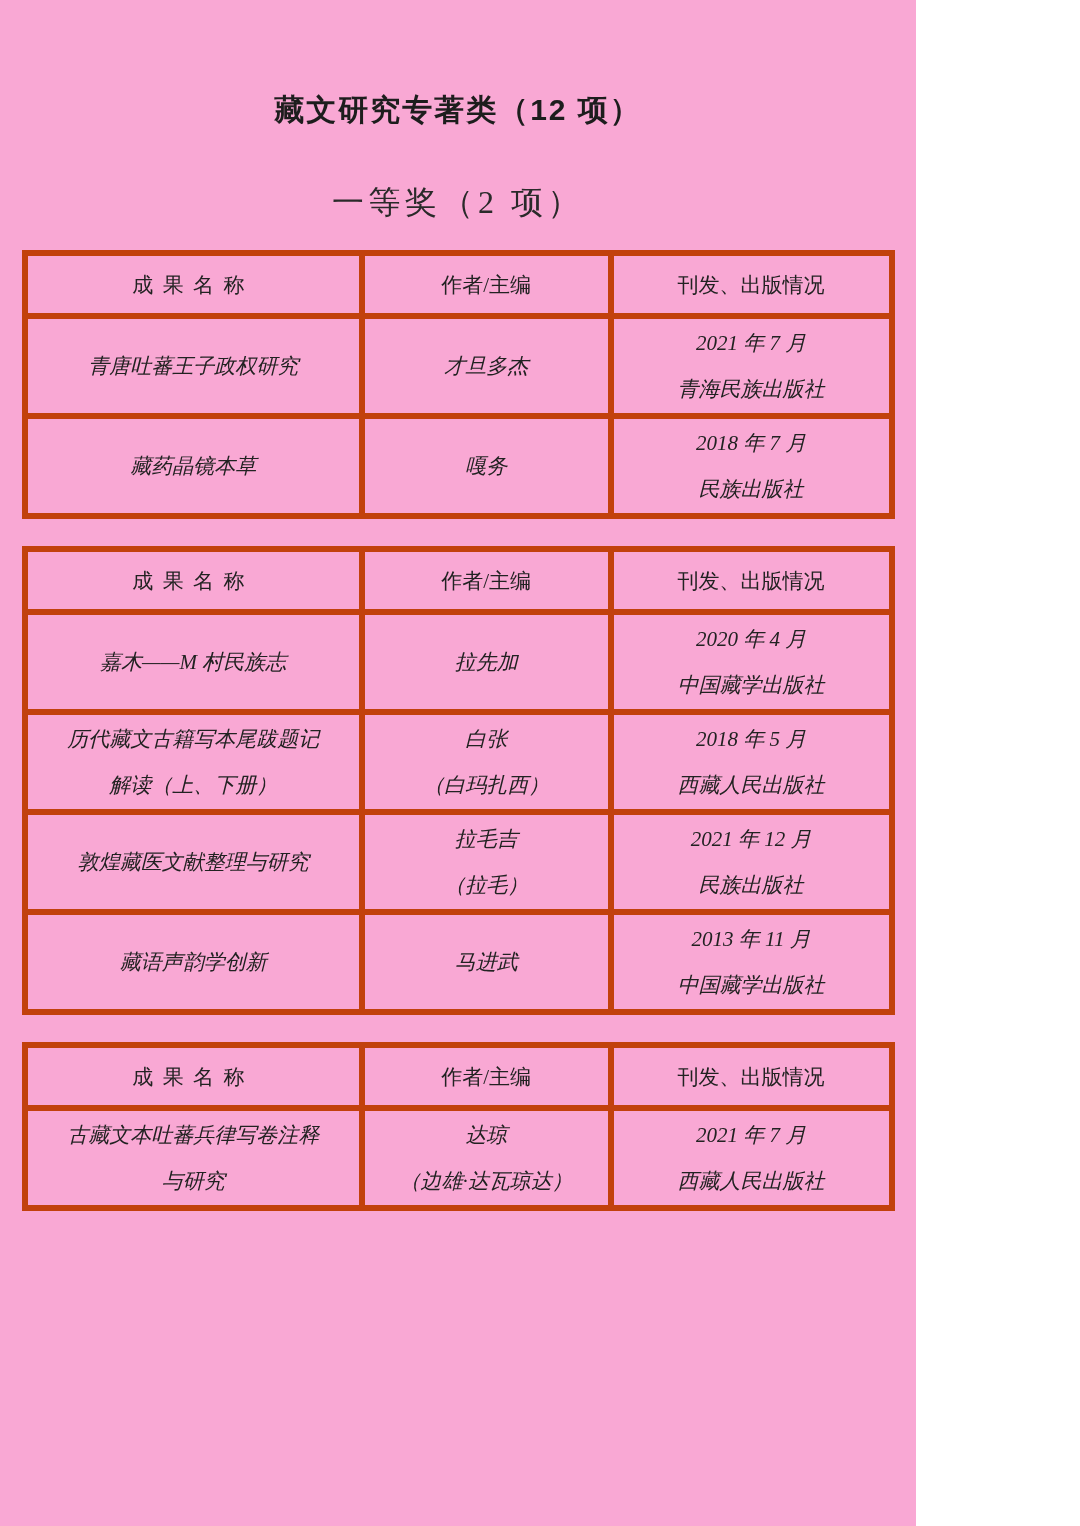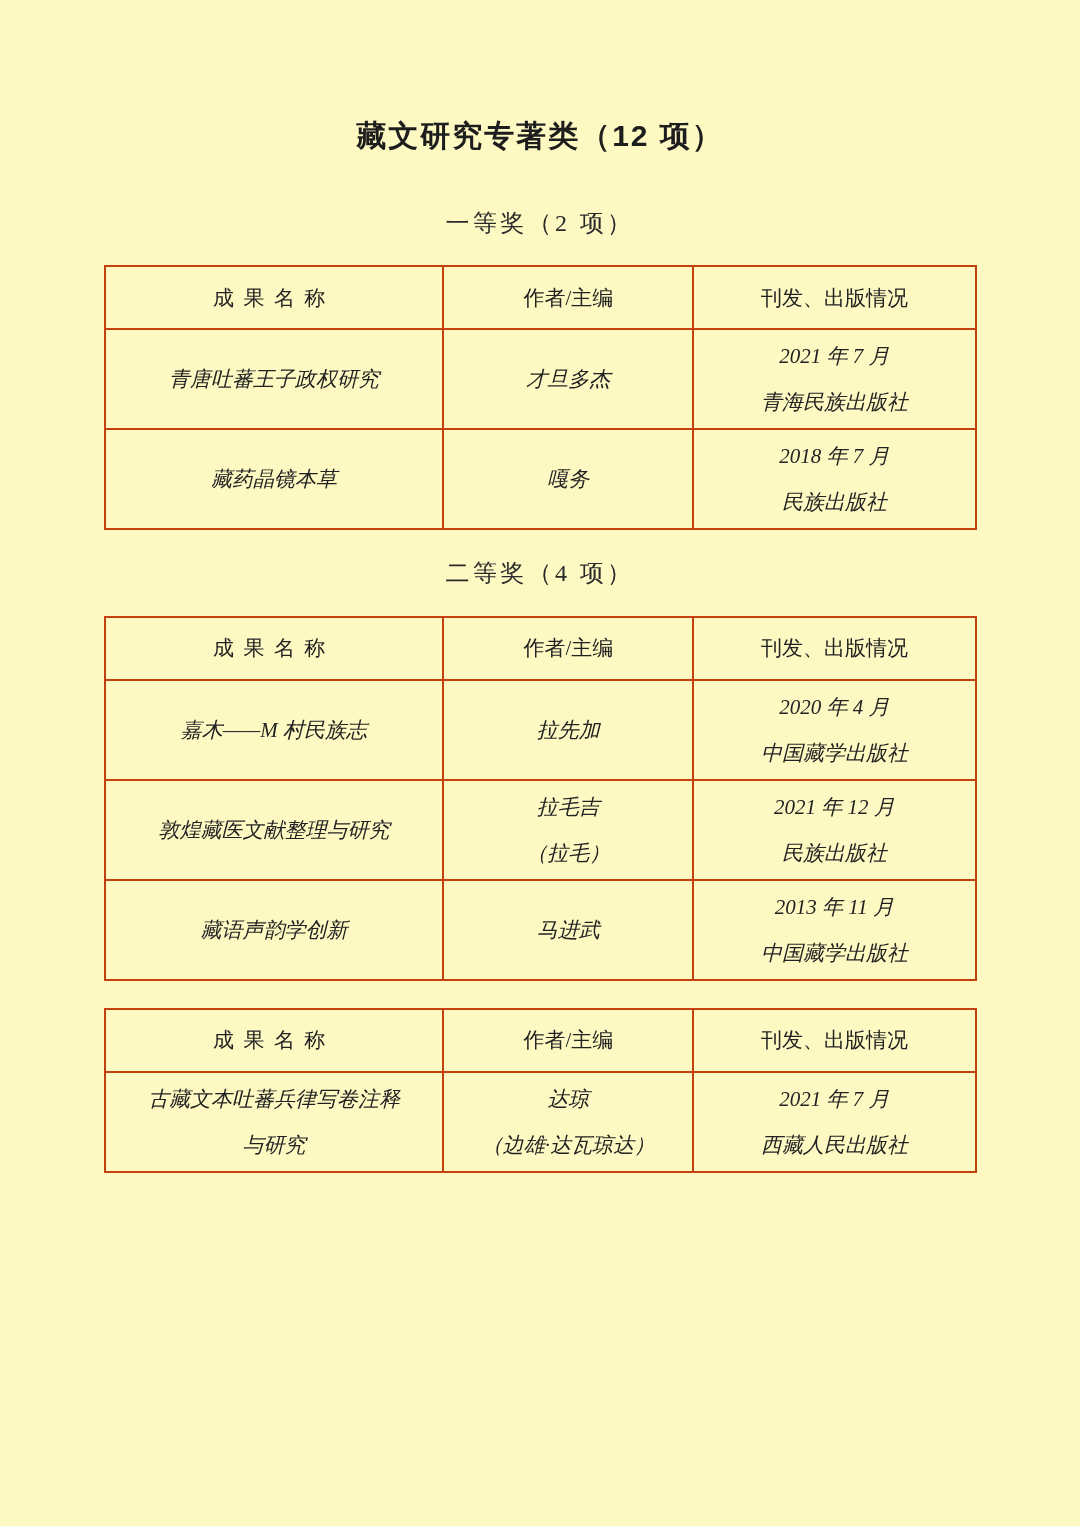--- a/index.html
+++ b/index.html
@@ -7,54 +7,54 @@
     padding: 0;
     background: #ffffff;
   }
   body {
     width: 1080px;
     min-height: 1526px;
     font-family: "Liberation Serif", "DejaVu Serif", serif;
     color: #222222;
   }
   .page {
-    width: 1080px;
+    width: 916px;
     min-height: 1526px;
     box-sizing: border-box;
-    padding-top: 116px;
-    background: #fef9c3;
+    padding-top: 90px;
+    background: #f9a8d4;
   }
   .doc-title {
     font-family: "Liberation Sans", "DejaVu Sans", sans-serif;
     font-size: 30px;
     font-weight: 700;
     line-height: 1.3;
     text-align: center;
     letter-spacing: 2px;
     margin: 0 0 52px 0;
     color: #1d1d1d;
   }
   .section-heading {
-    font-size: 24px;
+    font-size: 32px;
     font-weight: 400;
     line-height: 1.35;
     text-align: center;
     letter-spacing: 0.14em;
     margin: 0 0 26px 0;
     color: #2a2a2a;
   }
   table.awards {
     width: 873px;
     margin: 0 auto 27px auto;
     border-collapse: collapse;
     table-layout: fixed;
   }
   table.awards th,
   table.awards td {
-    border: 2px solid #c2410c;
+    border: 6px solid #c2410c;
     text-align: center;
     vertical-align: middle;
     font-size: 21px;
     font-weight: 400;
     padding: 0 4px;
     color: #222222;
     margin-left: 19px;
   }
   table.awards thead tr { height: 63px; }
   table.awards tbody tr { height: 100px; }
@@ -110,21 +110,20 @@
           <div class="text-line">嘎务</div>
         </td>
         <td>
           <div class="text-line">2018 年 7 月</div>
           <div class="text-line">民族出版社</div>
         </td>
       </tr>
     </tbody>
   </table>
 
-  <h2 class="section-heading">二等奖（4 项）</h2>
   <table class="awards">
     <colgroup>
       <col style="width:38.9%">
       <col style="width:28.7%">
       <col style="width:32.4%">
     </colgroup>
     <thead>
       <tr>
         <th class="spread">成果名称</th>
         <th>作者/主编</th>
@@ -139,20 +138,34 @@
         <td>
           <div class="text-line">拉先加</div>
         </td>
         <td>
           <div class="text-line">2020 年 4 月</div>
           <div class="text-line">中国藏学出版社</div>
         </td>
       </tr>
       <tr>
         <td>
+          <div class="text-line">历代藏文古籍写本尾跋题记</div>
+          <div class="text-line">解读（上、下册）</div>
+        </td>
+        <td>
+          <div class="text-line">白张</div>
+          <div class="text-line">（白玛扎西）</div>
+        </td>
+        <td>
+          <div class="text-line">2018 年 5 月</div>
+          <div class="text-line">西藏人民出版社</div>
+        </td>
+      </tr>
+      <tr>
+        <td>
           <div class="text-line">敦煌藏医文献整理与研究</div>
         </td>
         <td>
           <div class="text-line">拉毛吉</div>
           <div class="text-line">（拉毛）</div>
         </td>
         <td>
           <div class="text-line">2021 年 12 月</div>
           <div class="text-line">民族出版社</div>
         </td>

